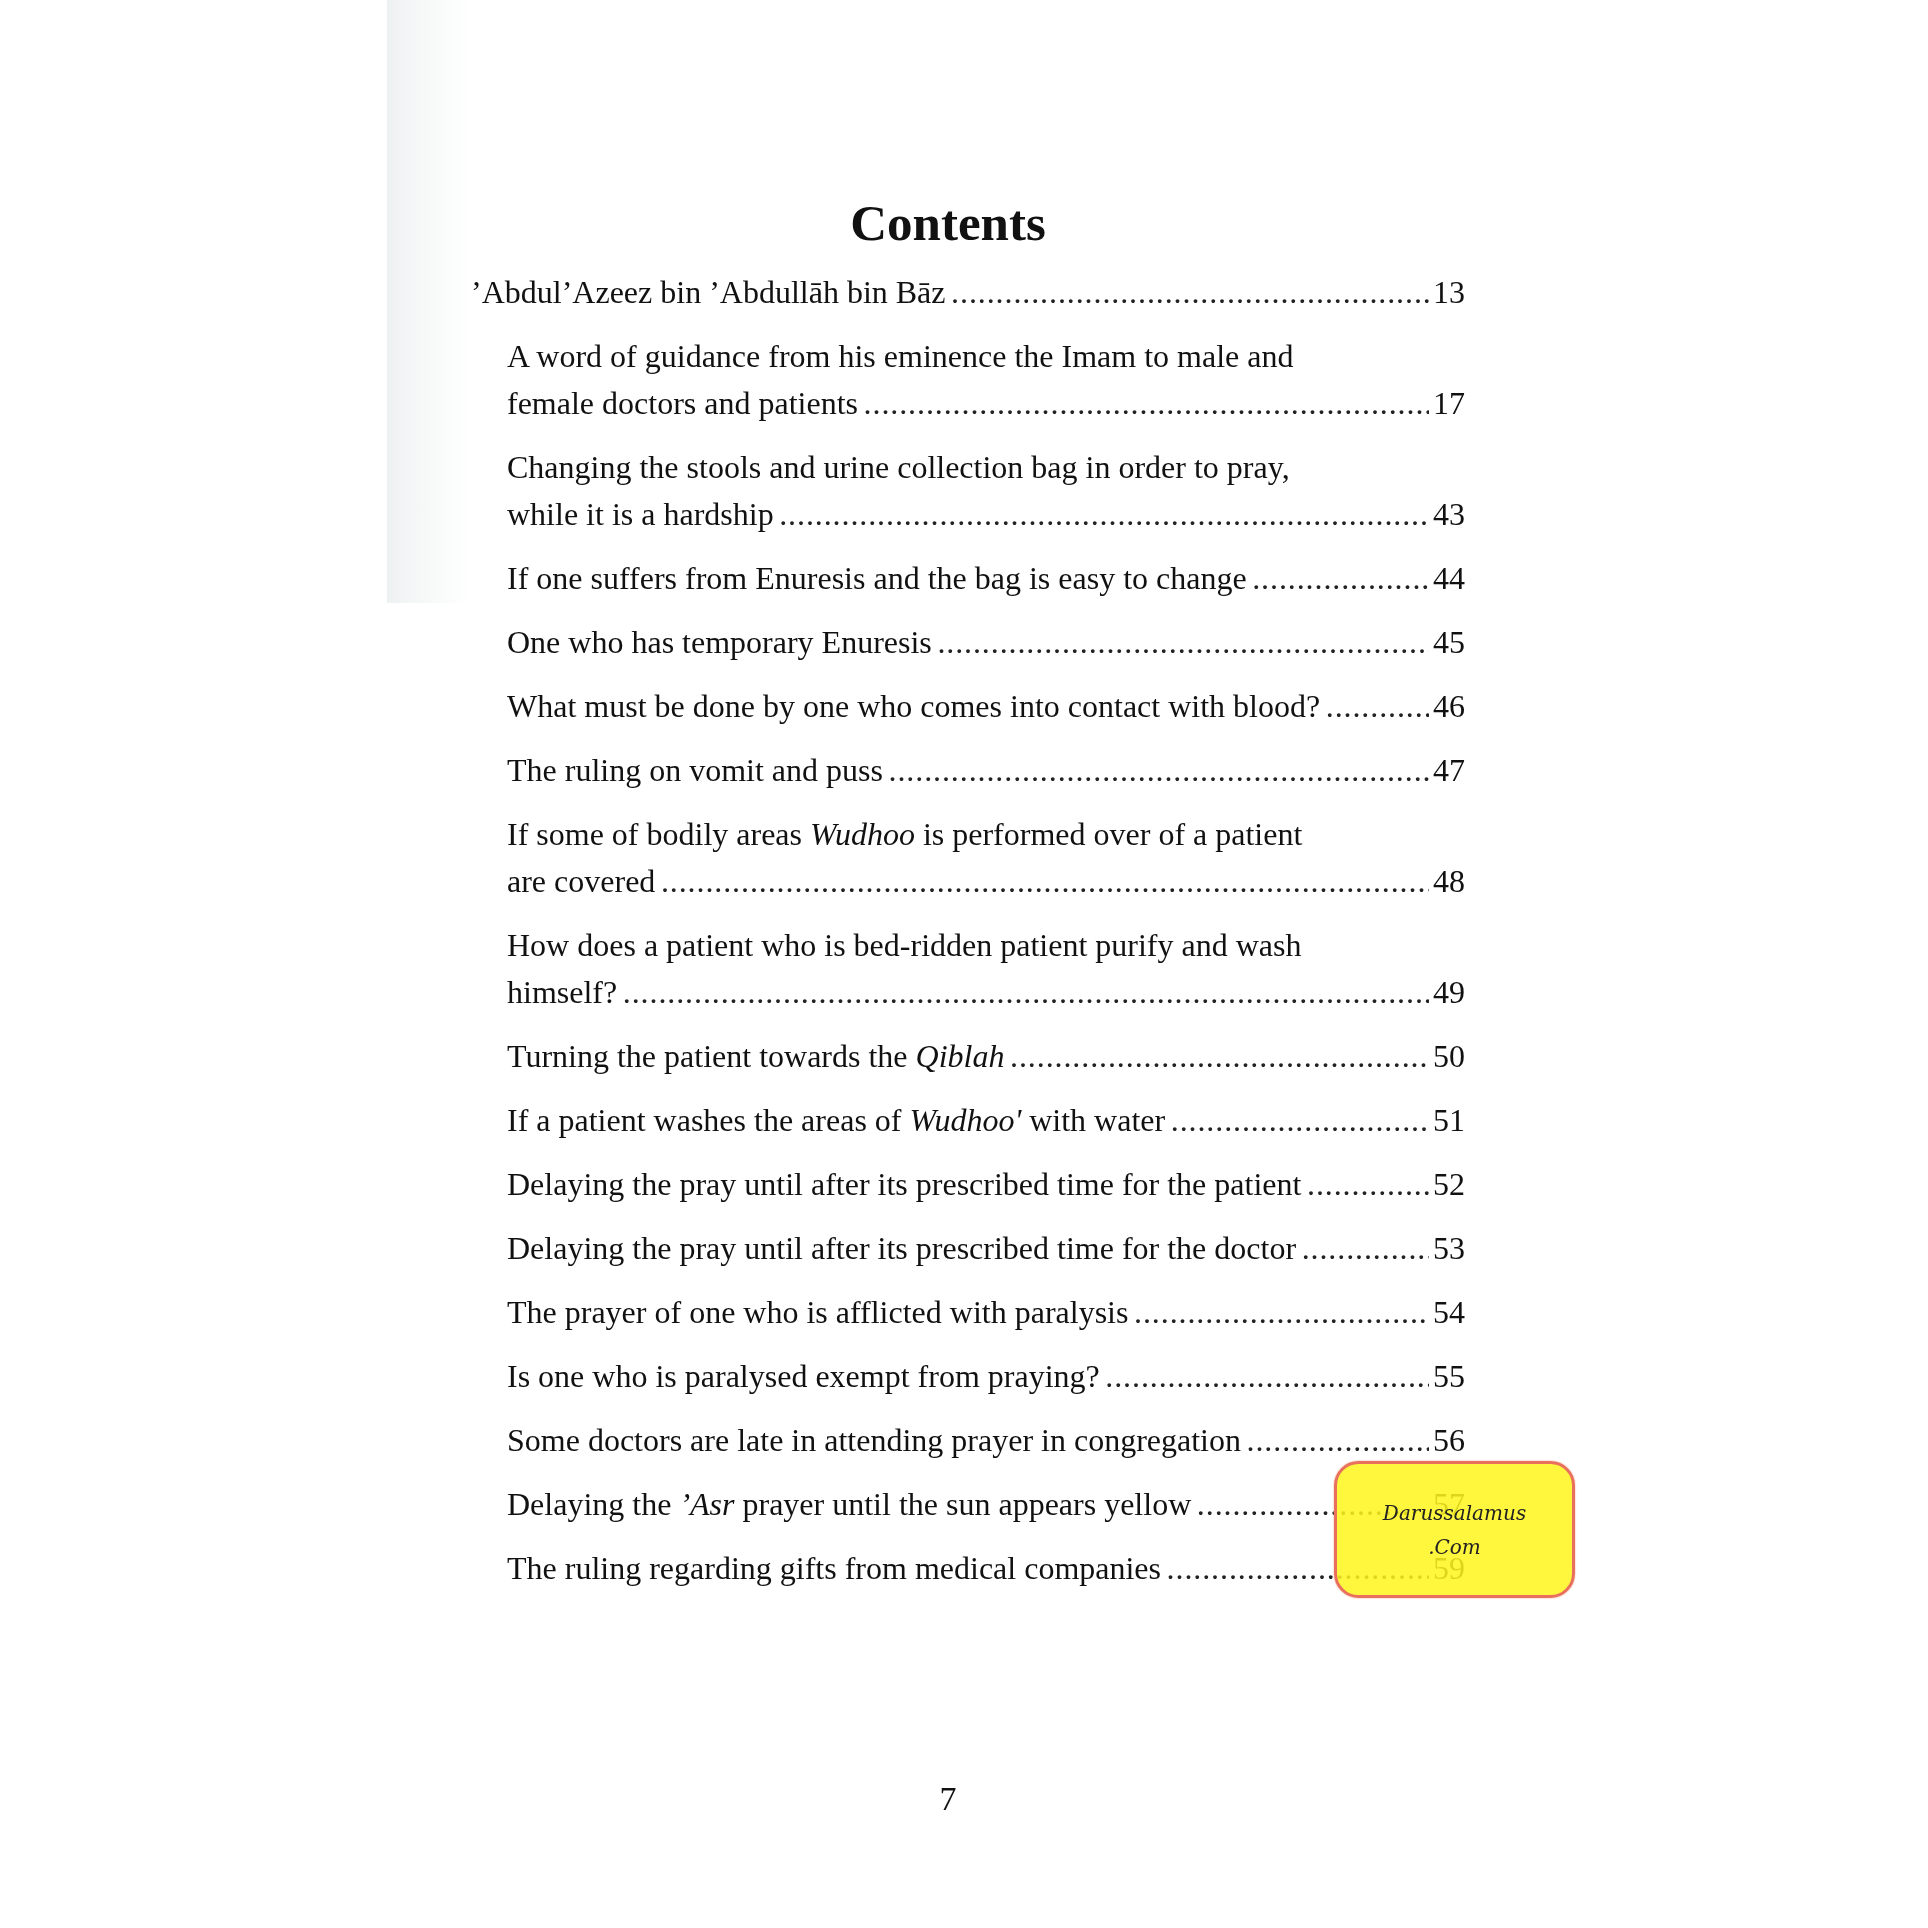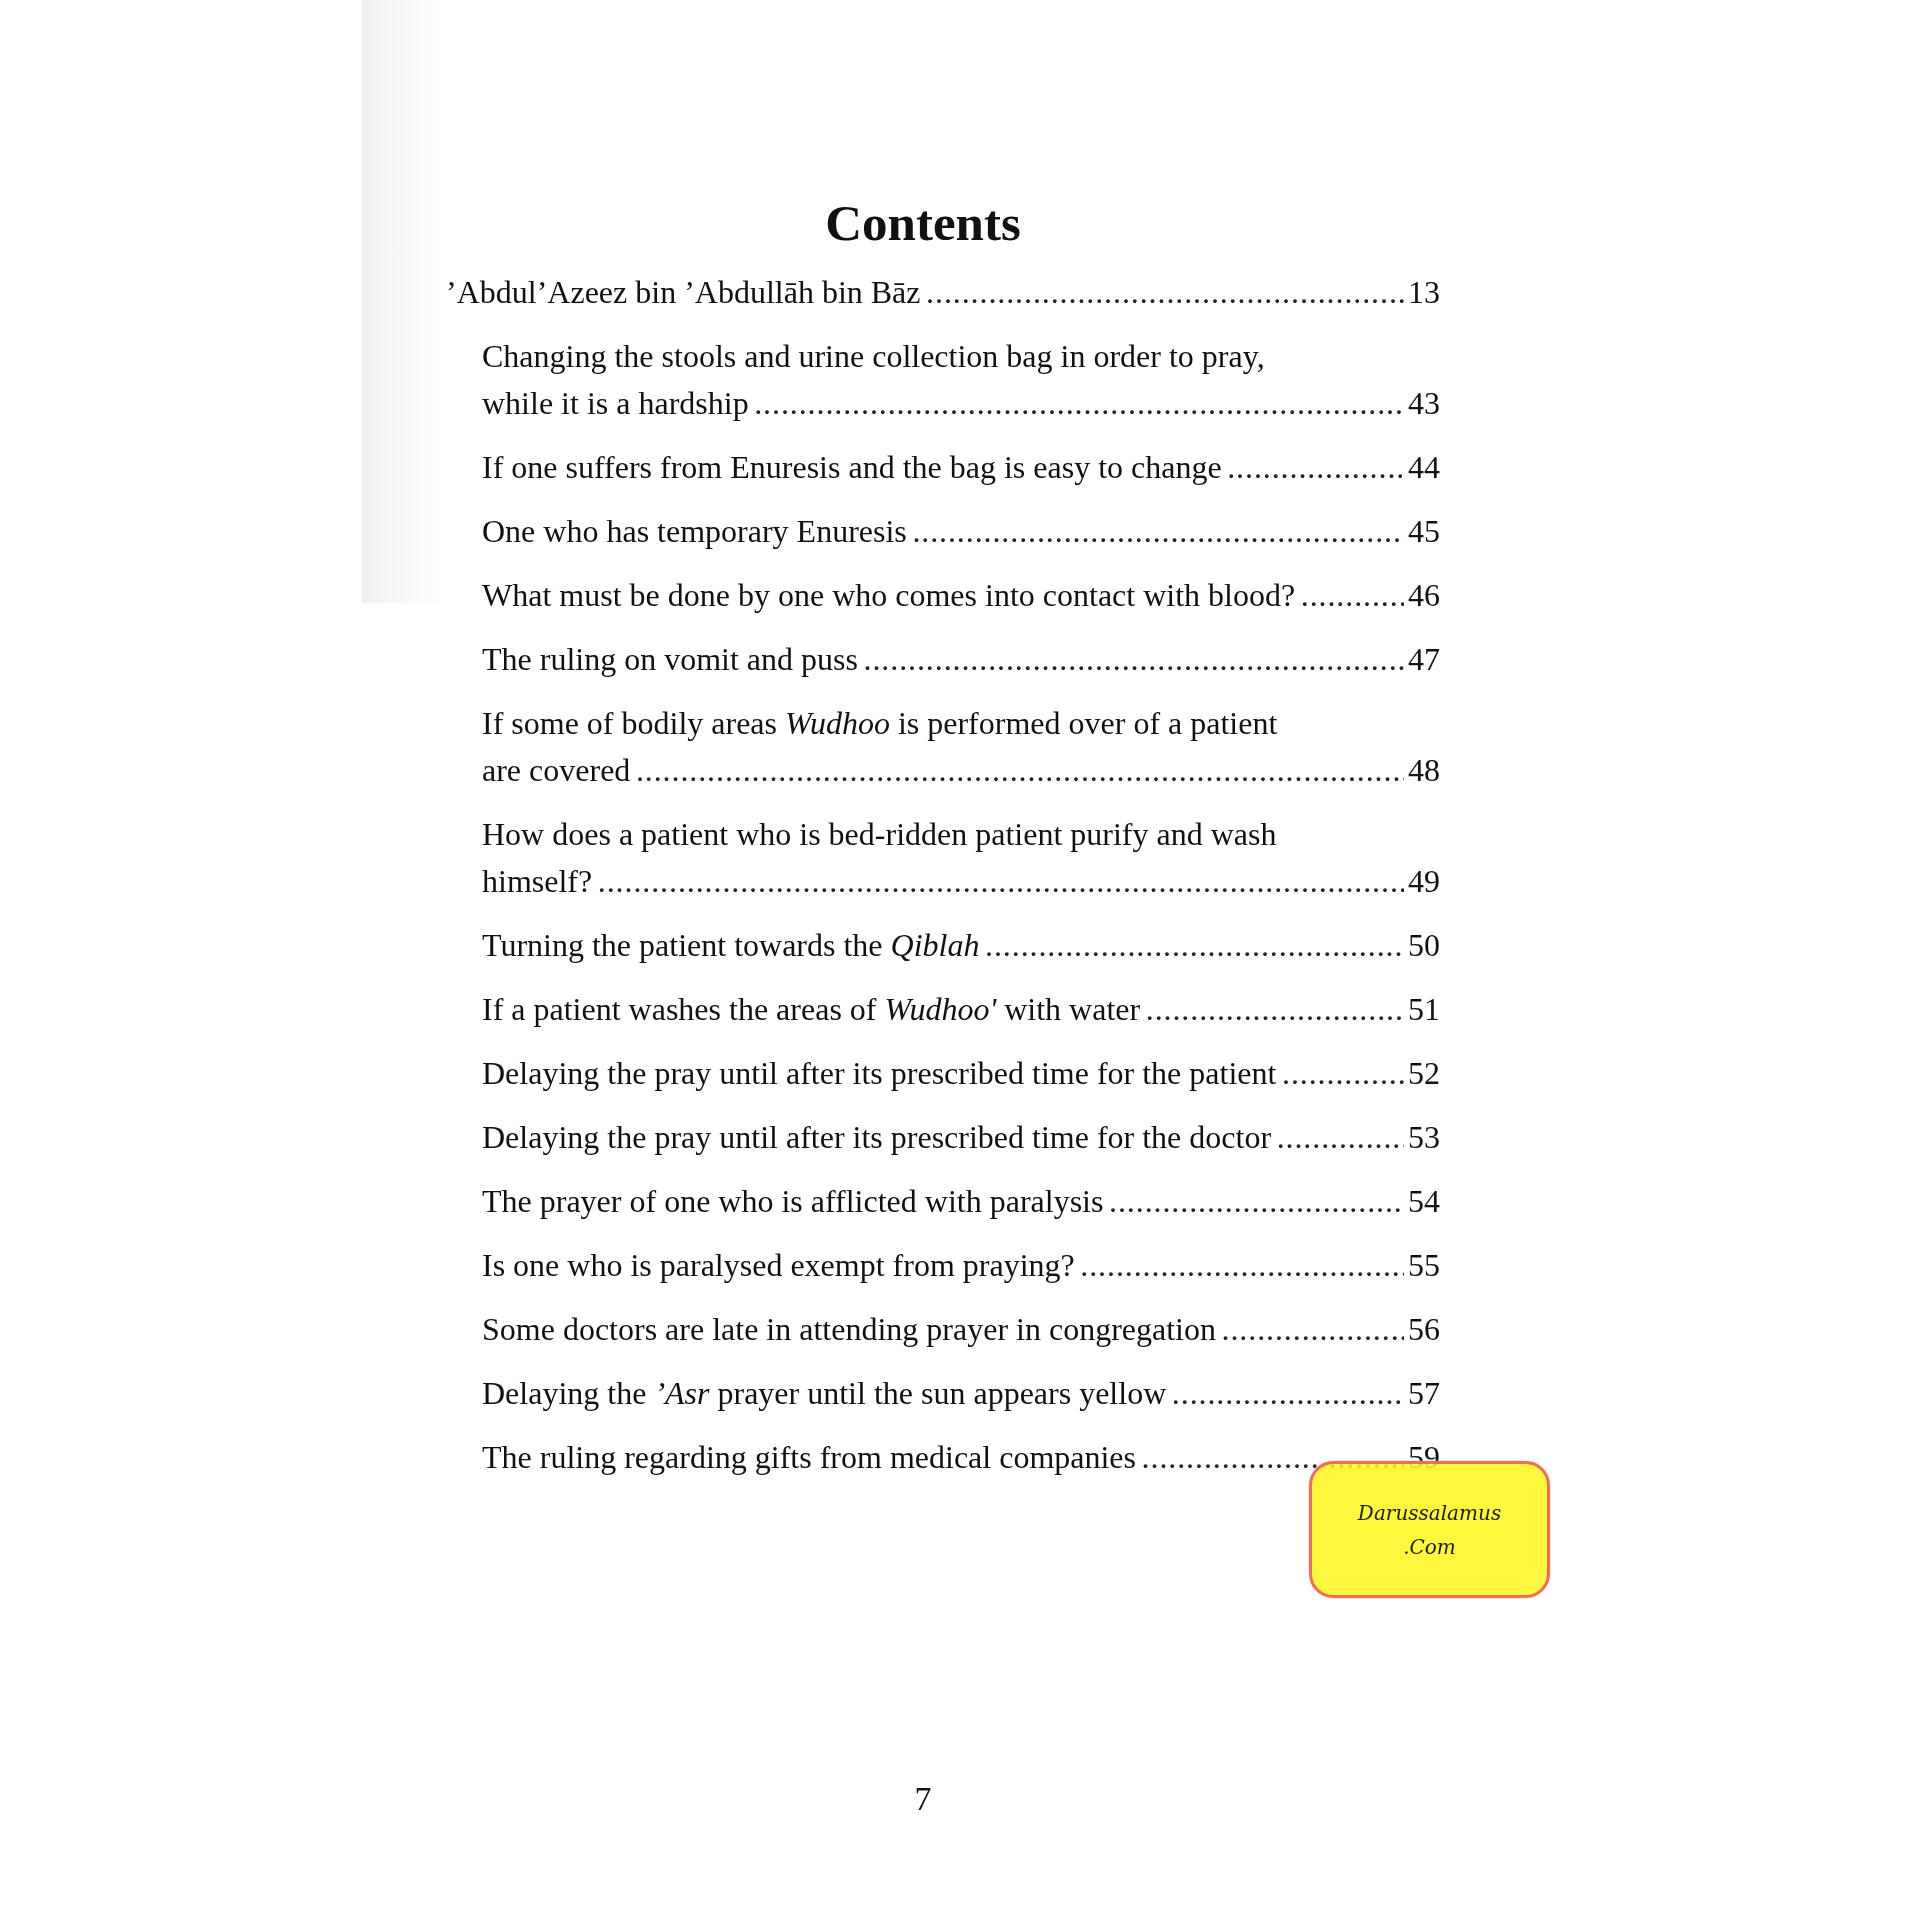--- a/index.html
+++ b/index.html
@@ -8,20 +8,21 @@
     width: 1928px;
     height: 1928px;
     background: #ffffff;
     overflow: hidden;
   }
   .canvas {
     position: relative;
     width: 1786px;
     height: 1928px;
     background: #ffffff;
+    margin-left: 25px;
   }
   .gutter-shadow {
     position: absolute;
     left: 362px;
     top: 0;
     width: 85px;
     height: 603px;
     background: linear-gradient(to right, #eef1f2 0%, #f6f8f8 40%, #ffffff 100%);
   }
   .page {
@@ -133,20 +134,28 @@
     <ul class="toc">
 
       <li class="entry level-1">
         <span class="last-line">
           <span class="text">’Abdul’Azeez bin ’Abdullāh bin Bāz</span>
           <span class="leader"></span>
           <span class="page-num">13</span>
         </span>
       </li>
 
+      <li class="entry level-2">
+        <span class="first-line">A word of guidance from his eminence the Imam to male and</span>
+        <span class="last-line">
+          <span class="text">female doctors and patients</span>
+          <span class="leader"></span>
+          <span class="page-num">17</span>
+        </span>
+      </li>
 
 
       <li class="entry level-2">
         <span class="first-line">Changing the stools and urine collection bag in order to pray,</span>
         <span class="last-line">
           <span class="text">while it is a hardship</span>
           <span class="leader"></span>
           <span class="page-num">43</span>
         </span>
       </li>

